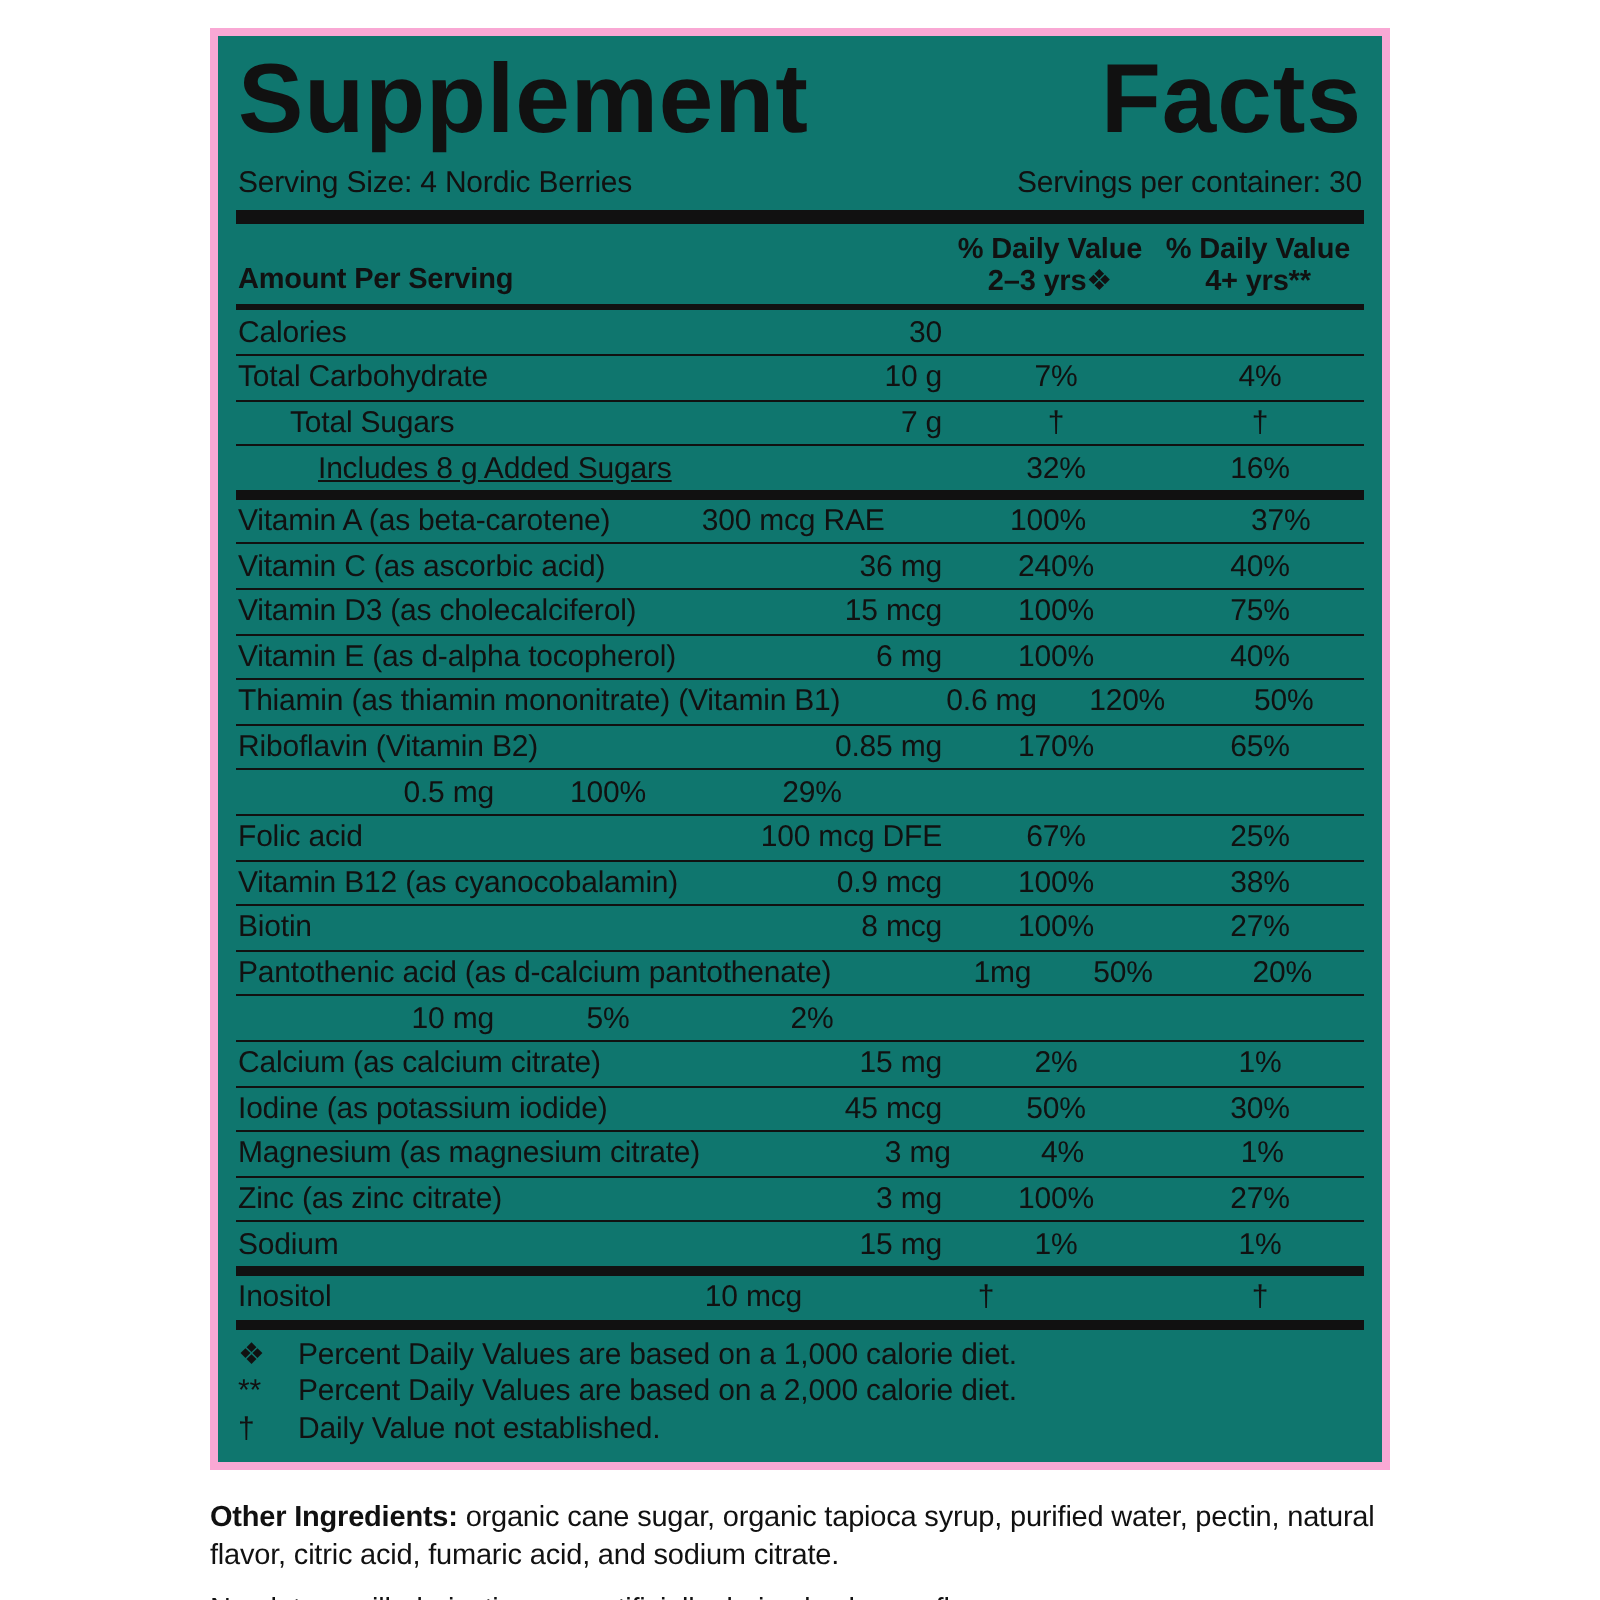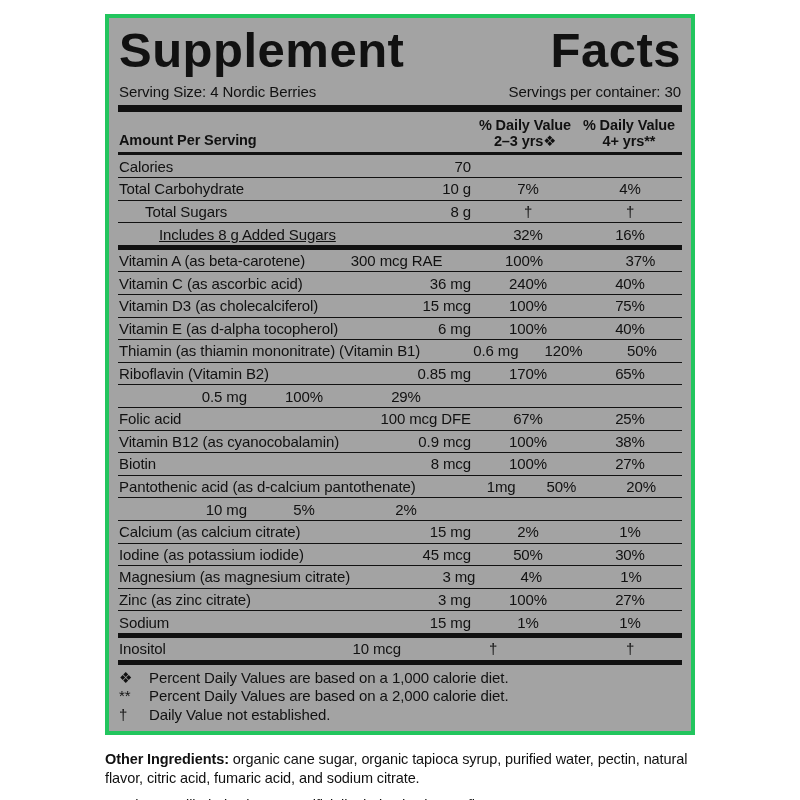--- a/index.html
+++ b/index.html
@@ -14,22 +14,22 @@
   }
   .page {
     width: 800px;
     height: 800px;
     overflow: hidden;
   }
   .label {
     box-sizing: border-box;
     width: 590px;
     margin: 14px auto 0;
-    border: 4px solid #22c55e;
-    background: #a3a3a3;
+    border: 4px solid #f9a8d4;
+    background: #0f766e;
     padding: 6px 9px 5px;
   }
   .title-row {
     display: flex;
     justify-content: space-between;
     align-items: baseline;
     font-weight: bold;
     font-size: 49px;
     letter-spacing: 0.5px;
     line-height: 1.02;
@@ -128,35 +128,35 @@
       </span>
       <span class="hdr-col">
         <span>% Daily Value</span><br>
         <span>4+ yrs**</span>
       </span>
     </div>
 
     <div class="rows">
   <div class="row">
     <span class="name">Calories</span>
-    <span class="amt">70</span>
+    <span class="amt">30</span>
     <span class="dv dv1"></span>
     <span class="dv dv2"></span>
   </div>
 
   <div class="row">
     <span class="name">Total Carbohydrate</span>
     <span class="amt">10 g</span>
     <span class="dv dv1">7%</span>
     <span class="dv dv2">4%</span>
   </div>
 
   <div class="row">
     <span class="name indent-1">Total Sugars</span>
-    <span class="amt">8 g</span>
+    <span class="amt">7 g</span>
     <span class="dv dv1">†</span>
     <span class="dv dv2">†</span>
   </div>
 
   <div class="row">
     <span class="name indent-2">Includes 8 g Added Sugars</span>
     <span class="amt"></span>
     <span class="dv dv1">32%</span>
     <span class="dv dv2">16%</span>
   </div>

